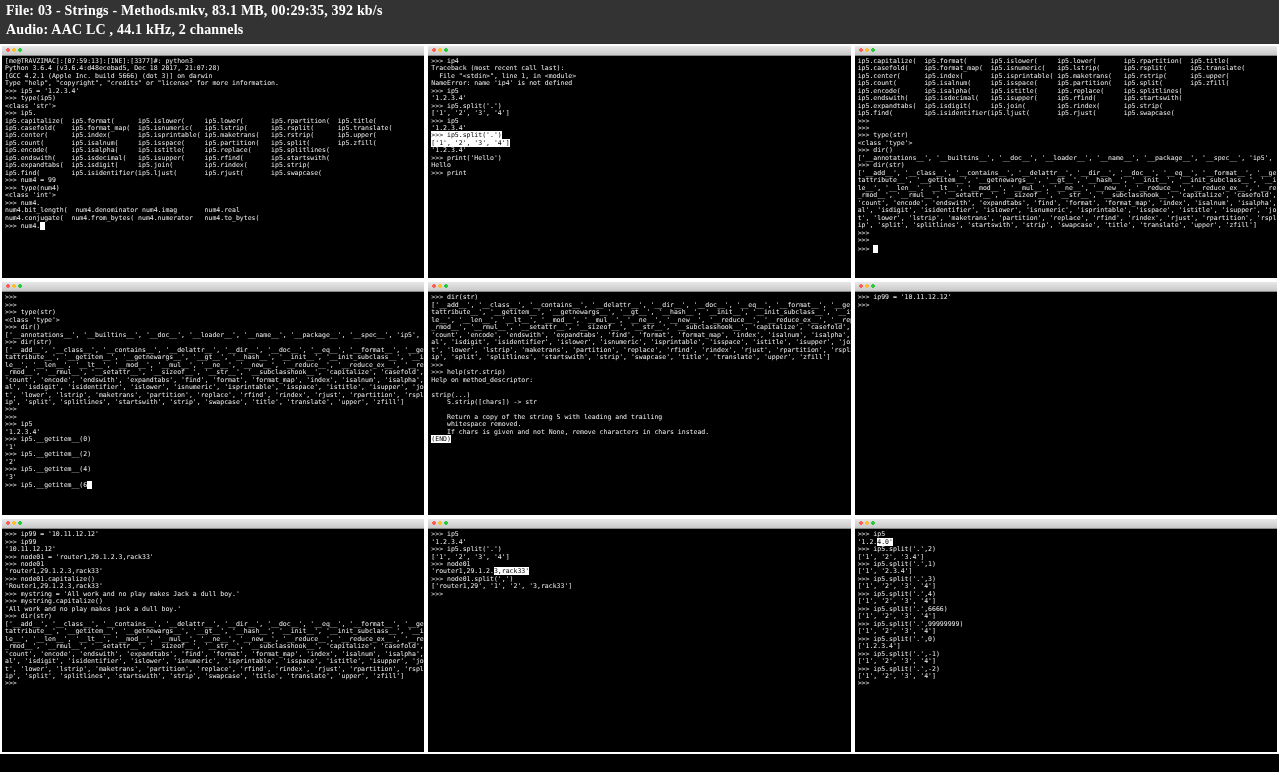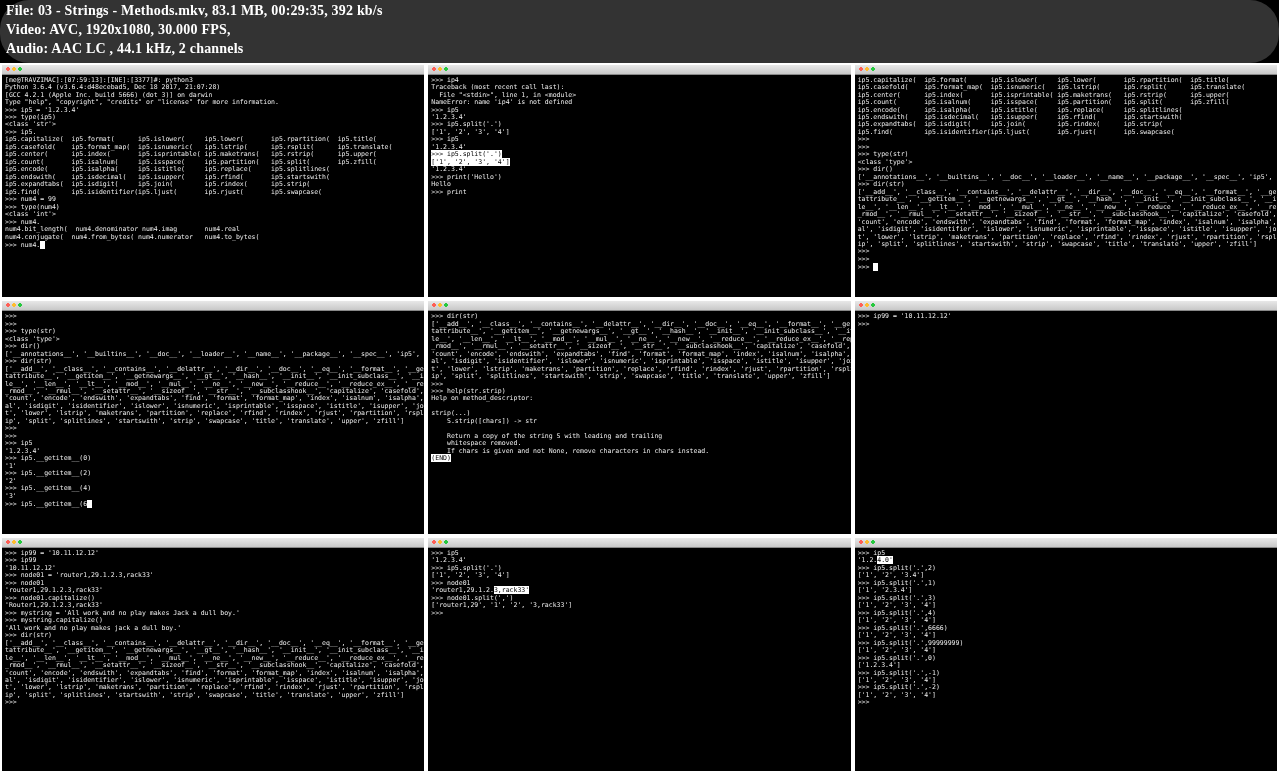--- a/index.html
+++ b/index.html
@@ -7,21 +7,20 @@
   body { font-family: Georgia, 'Times New Roman', serif; }
 
   .header {
     background: #333333;
     color: #fff;
     padding: 2px 6px 4px 6px;
     font-size: 14px;
     font-weight: bold;
     line-height: 1.35;
     letter-spacing: 0.2px;
-    border-radius: 29px;
   }
 
   .grid {
     display: grid;
     grid-template-columns: repeat(3, 1fr);
     grid-template-rows: repeat(3, 1fr);
     height: calc(772px - 62px);
     background: #fff;
     gap: 0;
   }
@@ -73,21 +72,20 @@
     display: inline-block;
     width: 5px; height: 8px;
     vertical-align: text-bottom;
   }
 </style>
 </head>
 <body>
 
 <div class="header">
   <div>File: 03 - Strings - Methods.mkv, 83.1 MB, 00:29:35, 392 kb/s</div>
-  <div>Video: AVC, 1920x1080, 30.000 FPS,</div>
   <div>Audio: AAC LC , 44.1 kHz, 2 channels</div>
 </div>
 
 <div class="grid">
 
   <div class="cell">
     <div class="cell-titlebar"></div>
     <div class="term"><span>[me@TRAVZIMAC]:[07:59:13]:[INE]:[3377]#: python3
 Python 3.6.4 (v3.6.4:d48ecebad5, Dec 18 2017, 21:07:28)
 [GCC 4.2.1 (Apple Inc. build 5666) (dot 3)] on darwin

